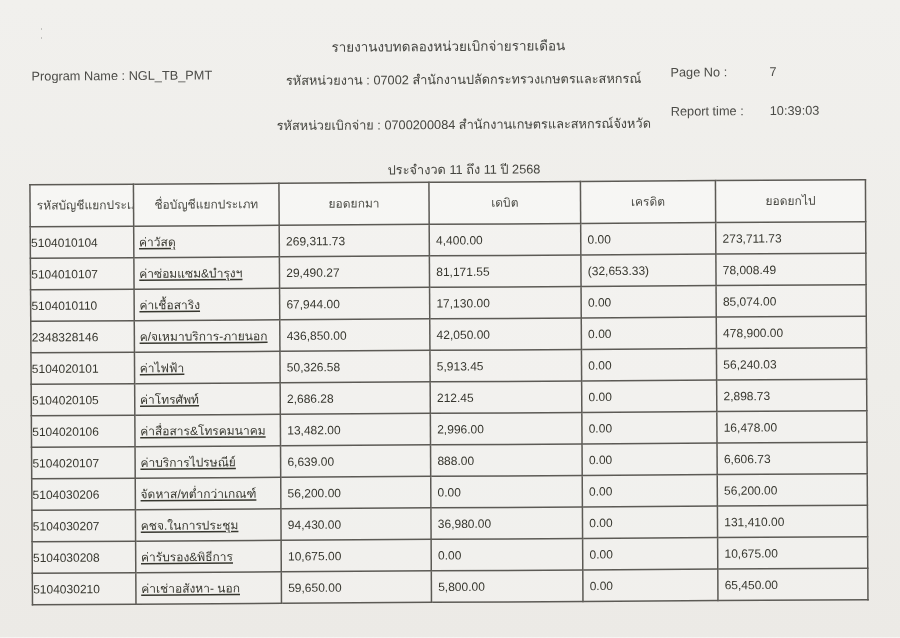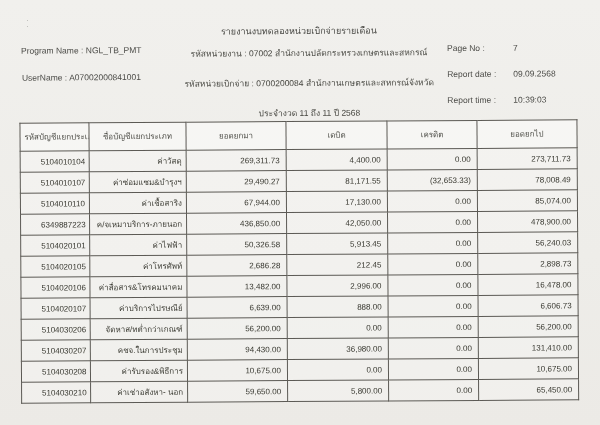--- a/index.html
+++ b/index.html
@@ -39,53 +39,48 @@
   }
   table.report th,table.report td{
     border:1px solid #5c5a55;
     padding:0 4px;overflow:hidden;white-space:nowrap;
   }
   table.report th{
     height:27px;font-weight:normal;text-align:center;color:#4a4a44;
     background:rgba(250,250,248,0.5);
   }
   table.report td{height:20px;}
-  table.report td.code{text-align:left;padding-left:20px;margin-left:37px;}
-  table.report td.name{text-align:right;padding-left:3px;}
-  table.report td.num{text-align:right;padding-right:6px;}
+  table.report td.code{text-align:left;padding-left:0;margin-left:37px;}
+  table.report td.name{text-align:left;padding-left:3px;text-decoration:underline;}
+  table.report td.num{text-align:left;padding-right:6px;}
   table.report{border:1.5px solid #4c4a46;}
 </style>
 </head>
 <body>
 
 <div class="sheet">
 
   <div class="speck">. .</div>
 
   <div class="doc-title">รายงานงบทดลองหน่วยเบิกจ่ายรายเดือน</div>
 
   <div class="hdr-left">
     <div class="line"><span>Program Name :</span> <span>NGL_TB_PMT</span></div>
-    <div class="line"><span>UserName :</span> <span>A07002000841001</span></div>
   </div>
 
   <div class="hdr-center">
     <div class="line">รหัสหน่วยงาน : 07002 สำนักงานปลัดกระทรวงเกษตรและสหกรณ์</div>
     <div class="line">รหัสหน่วยเบิกจ่าย : 0700200084 สำนักงานเกษตรและสหกรณ์จังหวัด</div>
     <div class="line">ประจำงวด 11 ถึง 11 ปี 2568</div>
   </div>
 
   <div class="hdr-right">
     <div class="pair">
       <span class="lbl">Page No :</span>
       <span class="val">7</span>
-    </div>
-    <div class="pair">
-      <span class="lbl">Report date :</span>
-      <span class="val">09.09.2568</span>
     </div>
     <div class="pair">
       <span class="lbl">Report time :</span>
       <span class="val">10:39:03</span>
     </div>
   </div>
 
   <table class="report">
     <colgroup>
       <col style="width:69px">
@@ -124,21 +119,21 @@
         </tr>
         <tr>
           <td class="code">5104010110</td>
           <td class="name">ค่าเชื้อสาริง</td>
           <td class="num">67,944.00</td>
           <td class="num">17,130.00</td>
           <td class="num">0.00</td>
           <td class="num">85,074.00</td>
         </tr>
         <tr>
-          <td class="code">6349887223</td>
+          <td class="code">2348328146</td>
           <td class="name">ค/จเหมาบริการ-ภายนอก</td>
           <td class="num">436,850.00</td>
           <td class="num">42,050.00</td>
           <td class="num">0.00</td>
           <td class="num">478,900.00</td>
         </tr>
         <tr>
           <td class="code">5104020101</td>
           <td class="name">ค่าไฟฟ้า</td>
           <td class="num">50,326.58</td>

